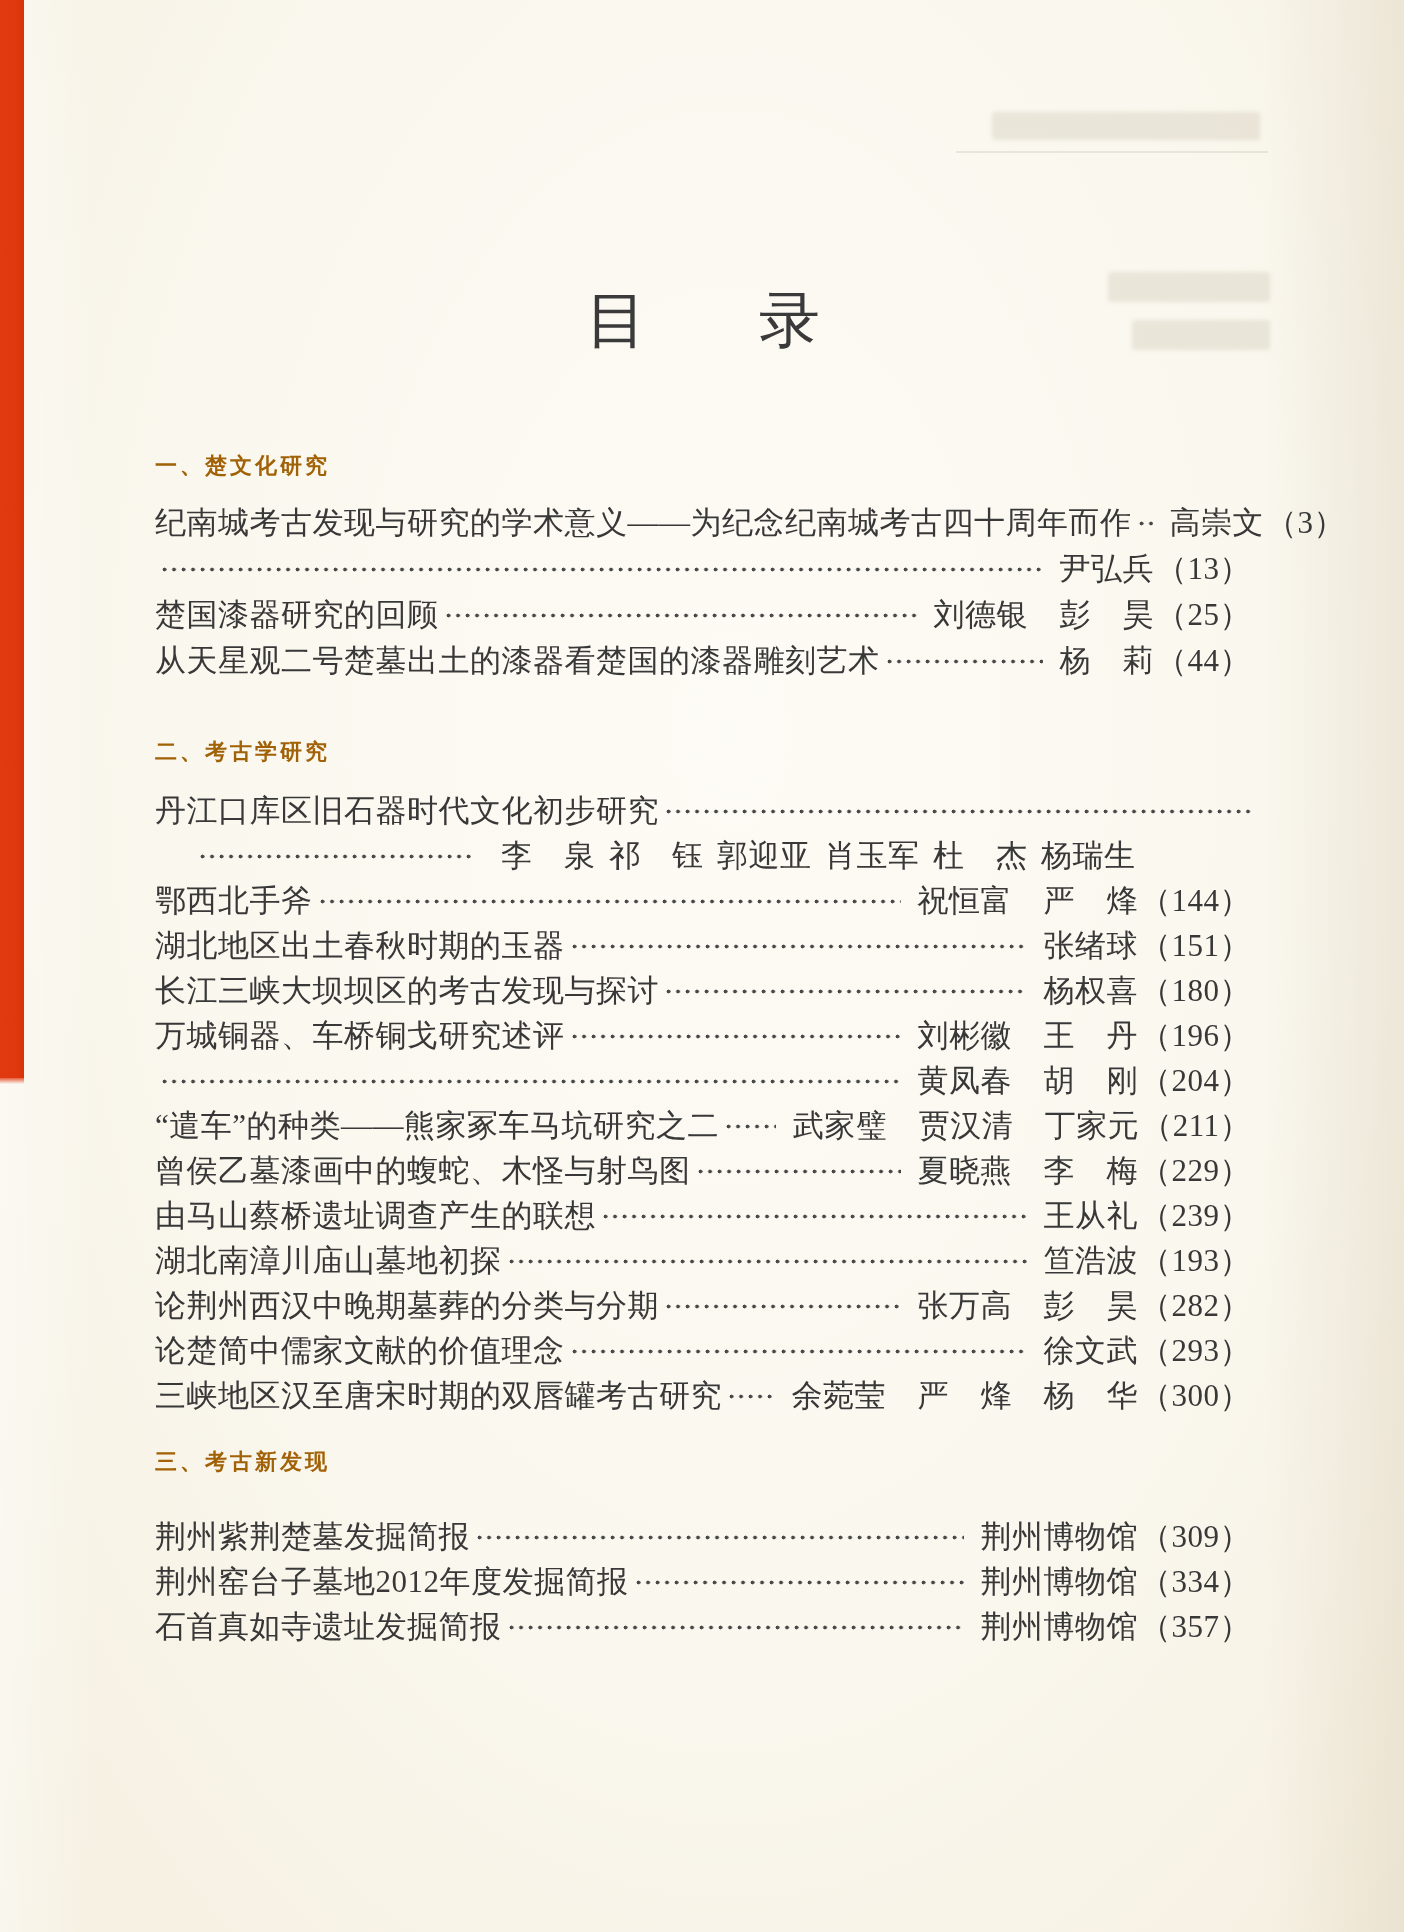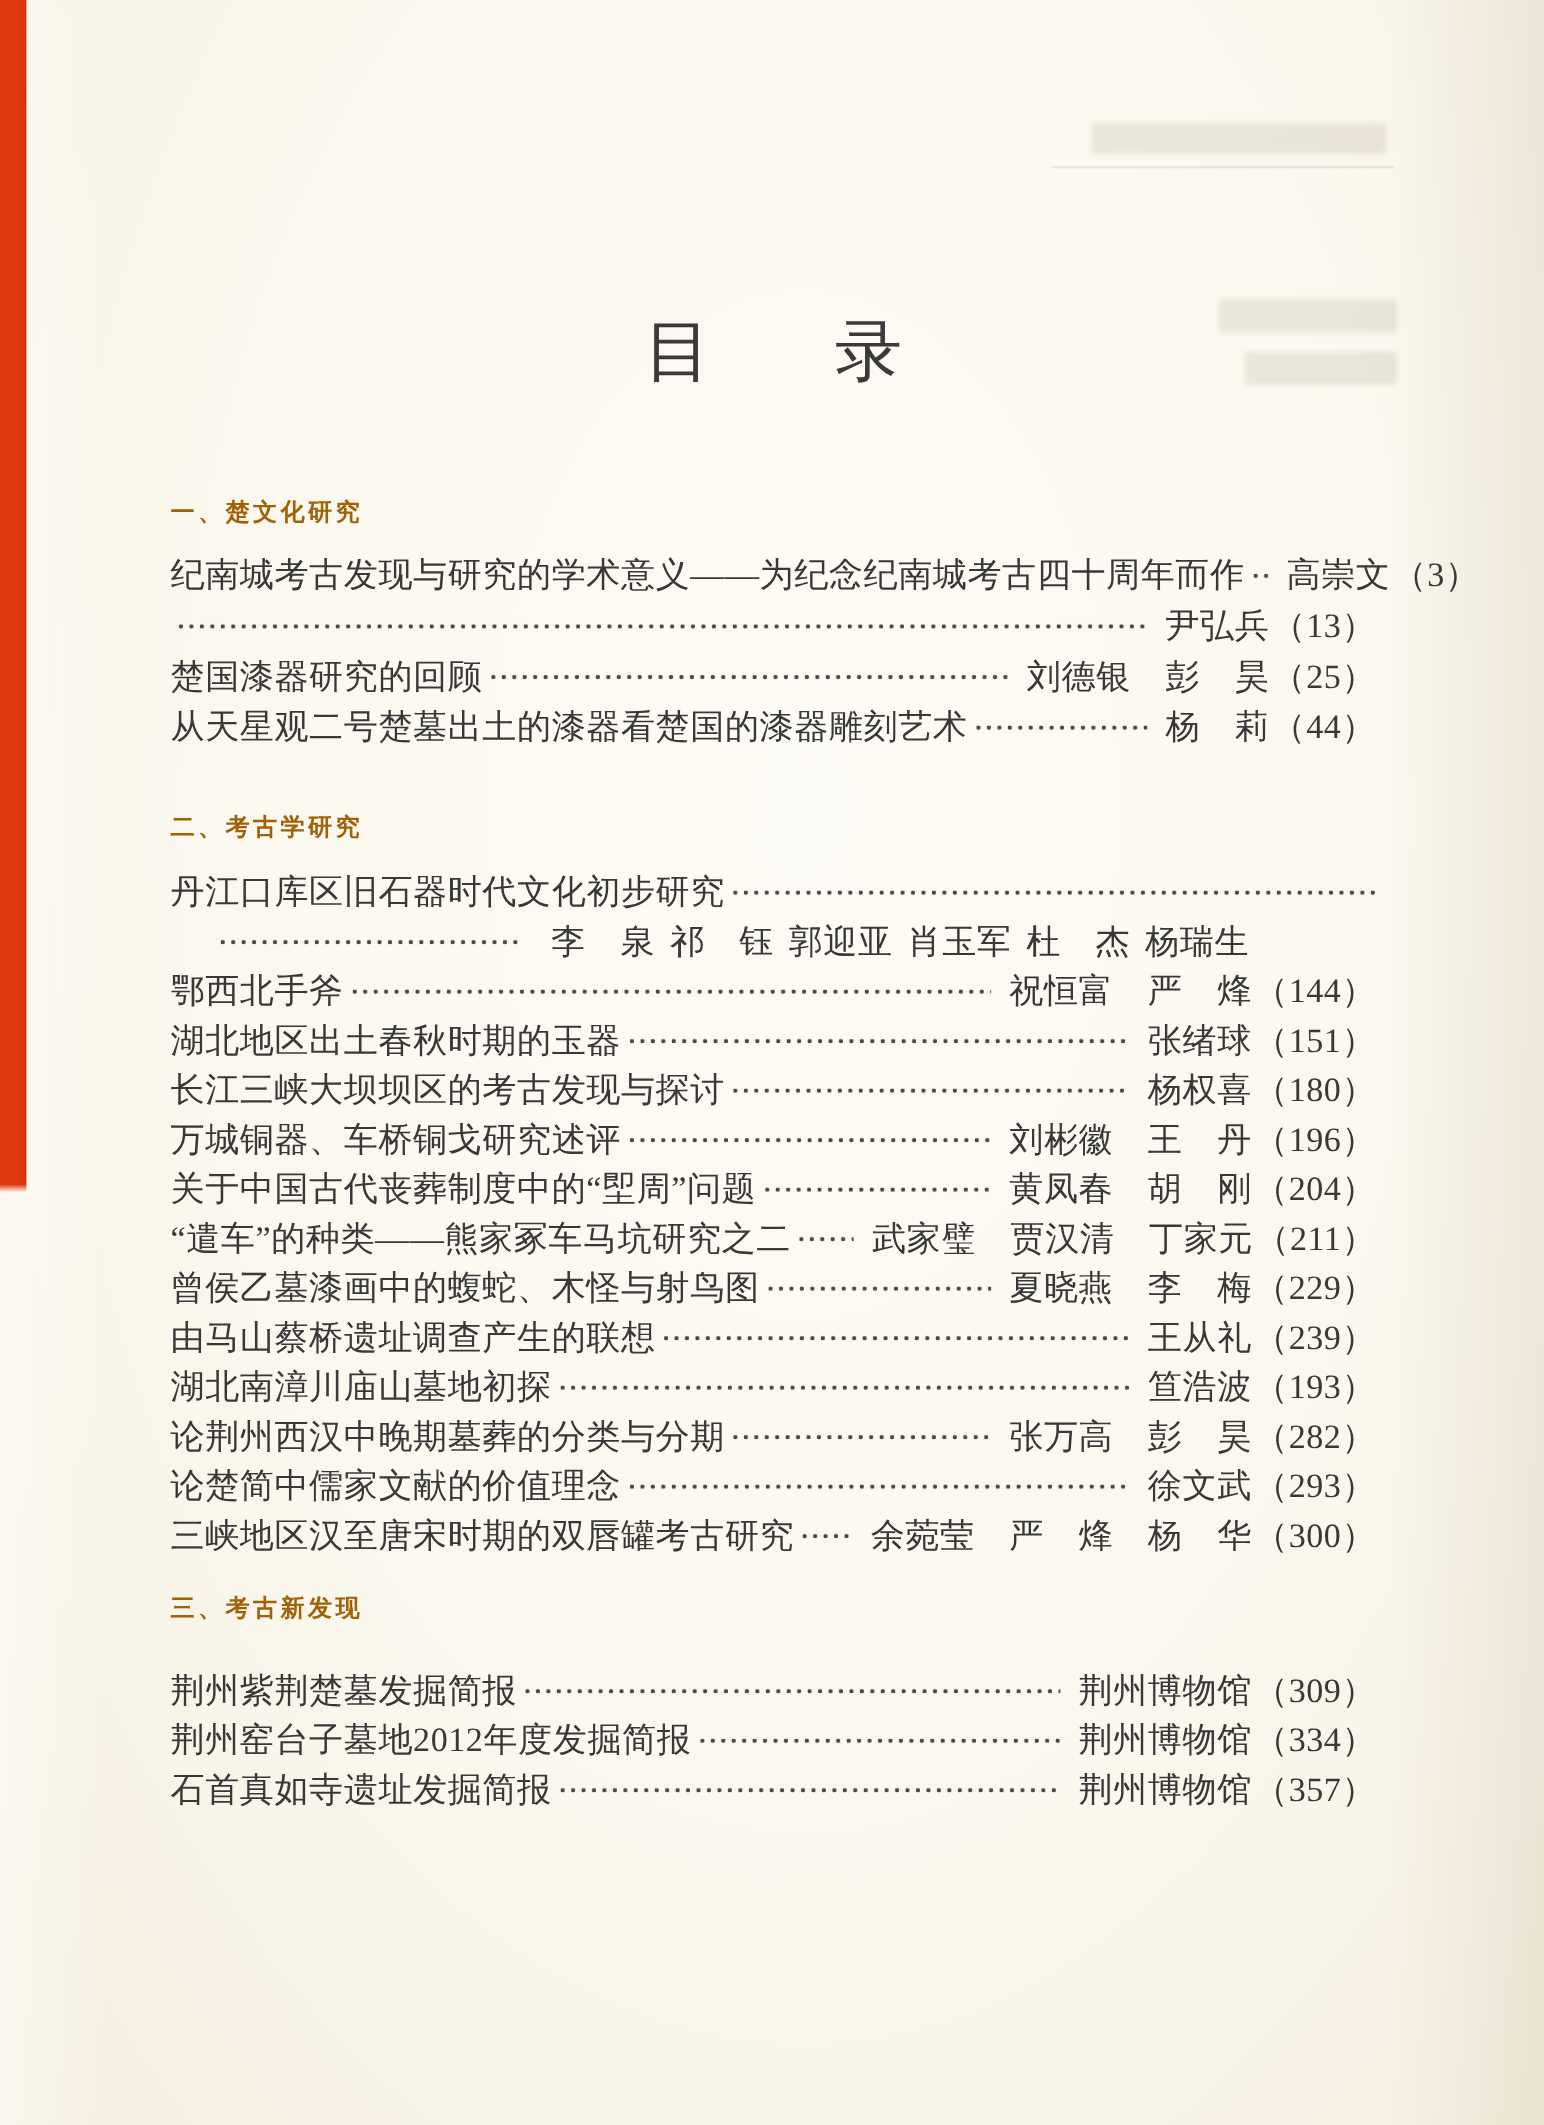--- a/index.html
+++ b/index.html
@@ -157,21 +157,20 @@
         <span class="a">杨权喜</span>
         <span class="p">（180）</span>
       </div>
       <div class="row">
         <span class="t">万城铜器、车桥铜戈研究述评</span>
         <span class="leader"></span>
         <span class="a">刘彬徽　王　丹</span>
         <span class="p">（196）</span>
       </div>
       <div class="row">
-        <span class="t">关于中国古代丧葬制度中的“堲周”问题</span>
         <span class="leader"></span>
         <span class="a">黄凤春　胡　刚</span>
         <span class="p">（204）</span>
       </div>
       <div class="row">
         <span class="t">“遣车”的种类——熊家冢车马坑研究之二</span>
         <span class="leader"></span>
         <span class="a">武家璧　贾汉清　丁家元</span>
         <span class="p">（211）</span>
       </div>

